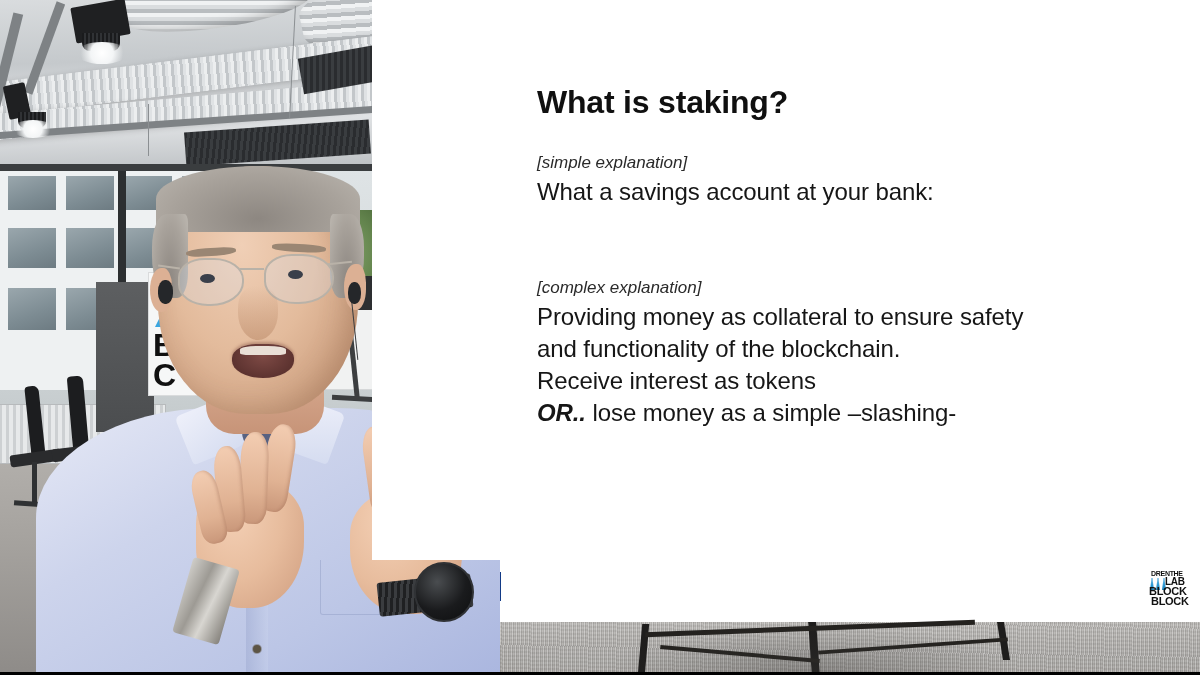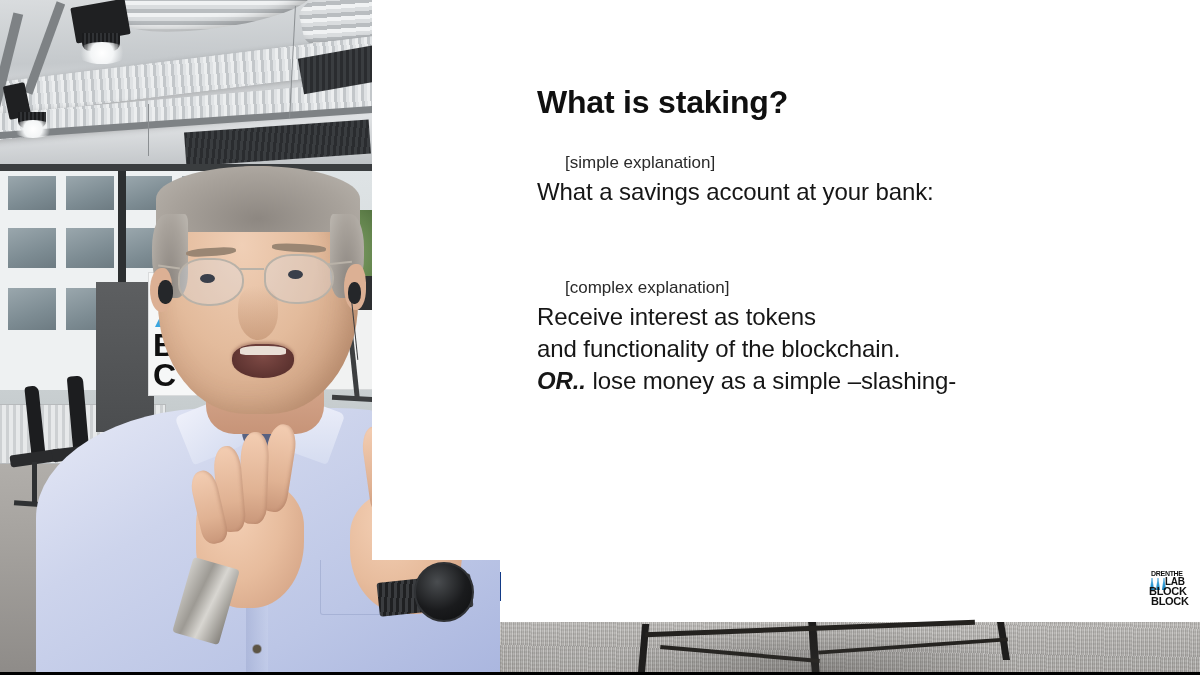--- a/index.html
+++ b/index.html
@@ -84,24 +84,24 @@
     position: absolute;
     left: 537px;
     font-family: "Liberation Sans", sans-serif;
     color: #1b1b1b;
   }
   #block-simple  { top: 150px; }
   #block-complex { top: 275px; }
 
   .para-tag {
     font-size: 17px;
+    font-style: italic;
     color: #2a2a2a;
     line-height: 26px;
     white-space: nowrap;
-    margin-left: 28px;
   }
   .para-line {
     font-size: 24px;
     line-height: 32px;
     color: #161616;
     white-space: nowrap;
     letter-spacing: -0.1px;
   }
   .para-line .lead-bold-italic {
     font-weight: bold;
@@ -466,22 +466,23 @@
 
       <div id="slide-title">What is staking?</div>
 
       <div class="para-block" id="block-simple">
         <div class="para-tag">[simple explanation]</div>
         <div class="para-line">What a savings account at your bank:</div>
       </div>
 
       <div class="para-block" id="block-complex">
         <div class="para-tag">[complex explanation]</div>
+        <div class="para-line">Providing money as collateral to ensure safety</div>
+        <div class="para-line">and functionality of the blockchain.</div>
         <div class="para-line">Receive interest as tokens</div>
-        <div class="para-line">and functionality of the blockchain.</div>
         <div class="para-line"><span class="lead-bold-italic">OR..</span><span> lose money as a simple –slashing-</span></div>
       </div>
 
       <div id="slide-logo">
         <div class="beakers">
           <div class="beaker" style="left:0px;"></div>
           <div class="beaker" style="left:6px;"></div>
           <div class="beaker" style="left:12px;"></div>
         </div>
         <div class="logo-type lg-1">DRENTHE</div>

